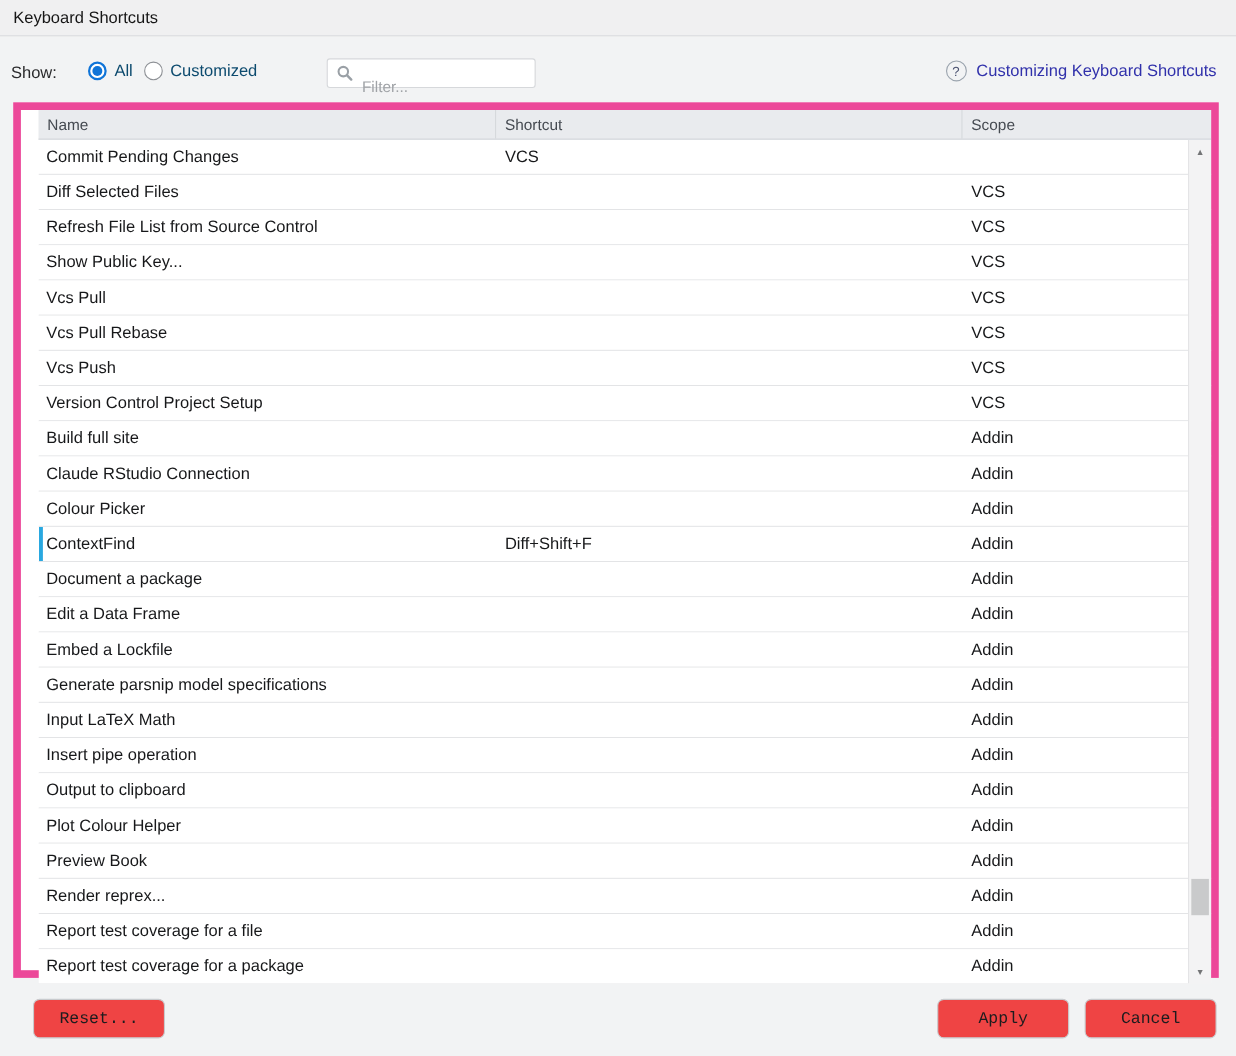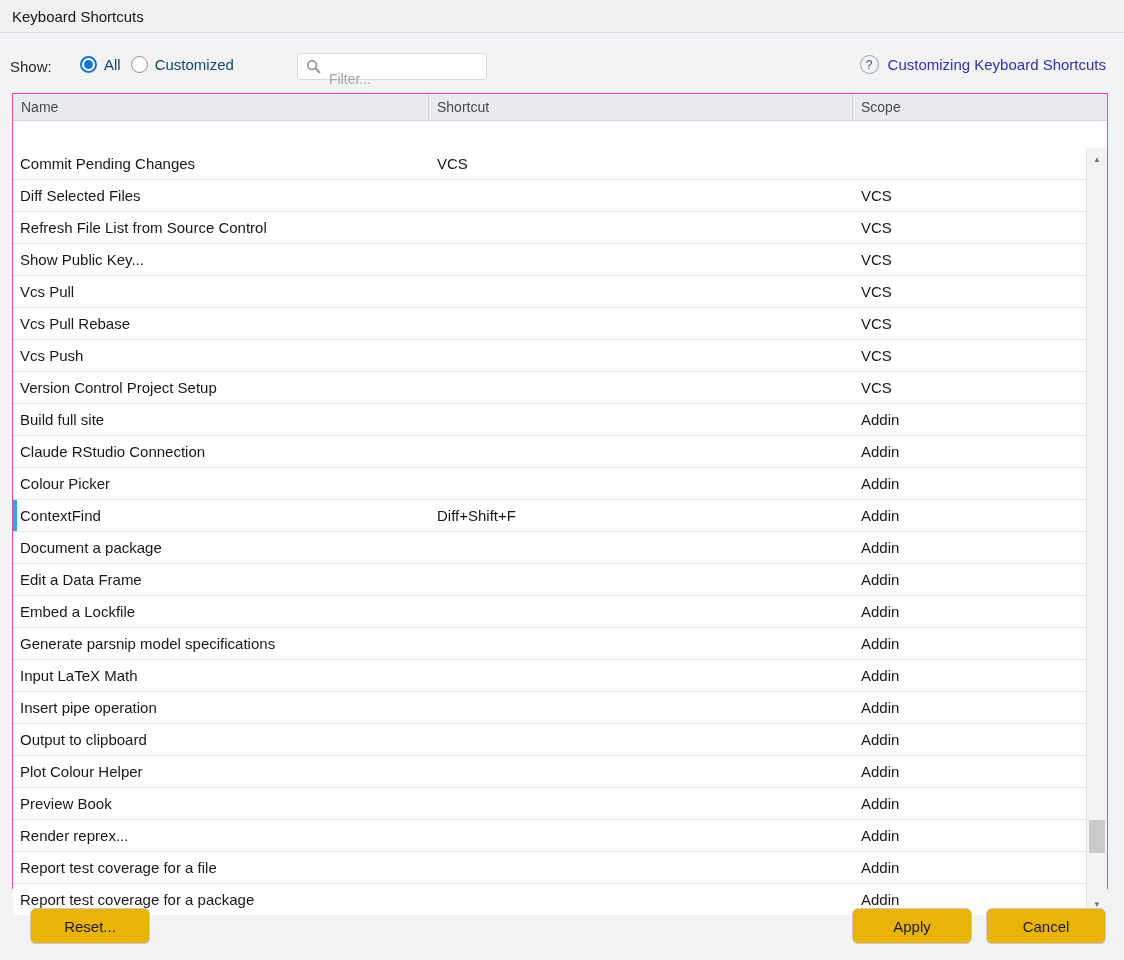--- a/index.html
+++ b/index.html
@@ -43,31 +43,31 @@
   .help-circle {
     width:19px; height:19px; border-radius:50%; border:1.4px solid #9aa3ad;
     display:flex; align-items:center; justify-content:center;
     font-size:12px; color:#4a5170; background:transparent;
   }
   .help-link { font-size:15px; color:#3131ab; }
 
   
   .table {
     position:absolute; left:12px; top:93px; width:1096px; height:796px;
-    background:#fff; border:1px solid #ec4899;
+    background:#fff; border:7px solid #ec4899;padding-left:16px;
   }
   .thead {
     display:flex; height:27px; background:#e9ebee; border-bottom:1px solid #d0d3d7;
     font-size:14px; color:#454a51;
   }
   .th { display:flex; align-items:center; padding-left:8px; }
   .th-name { width:415px; }
   .th-shortcut { width:424px; border-left:1px solid #d6d9dc; padding-left:8px; }
   .th-scope { flex:1; border-left:1px solid #d6d9dc; padding-left:8px; }
-  .tbody { position:relative; height:767px; overflow:hidden;margin-top:27px; }
+  .tbody { position:relative; height:767px; overflow:hidden; }
   .row {
     display:flex; height:32px; border-bottom:1px solid #e3e4e6;
     background:#fff; font-size:15px; color:#17181a; width:1073px;
   }
   .cell { display:flex; align-items:center; white-space:nowrap; overflow:hidden; }
   .c-name { width:415px; padding-left:7px; }
   .c-shortcut { width:424px; padding-left:9px; }
   .c-scope { flex:1; padding-left:9px; }
   .row.modified { box-shadow:inset 4px 0 0 #29a8e0; }
 
@@ -83,23 +83,23 @@
   }
   .scroll-up { top:2px; }
   .scroll-down { bottom:2px; }
   .scroll-thumb {
     position:absolute; left:2px; top:672px; width:16px; height:33px;
     background:#c9cacb;
   }
 
   
   .btn {
-    position:absolute; height:36px; background:#eab308;
+    position:absolute; height:36px; background:#ef4444;
     border:1px solid #c8cacd; border-radius:6px;
-    font-family:Liberation Sans, sans-serif; font-size:15px; color:#1c1c1e;
+    font-family:Liberation Mono, monospace; font-size:15px; color:#1c1c1e;
     display:flex; align-items:center; justify-content:center; cursor:pointer;
   }
   .btn-reset  { left:30px;  top:908px; width:120px; }
   .btn-apply  { left:852px; top:908px; width:120px; }
   .btn-cancel { left:986px; top:908px; width:120px; }
 </style>
 </head>
 <body>
 
 <div class="titlebar">

